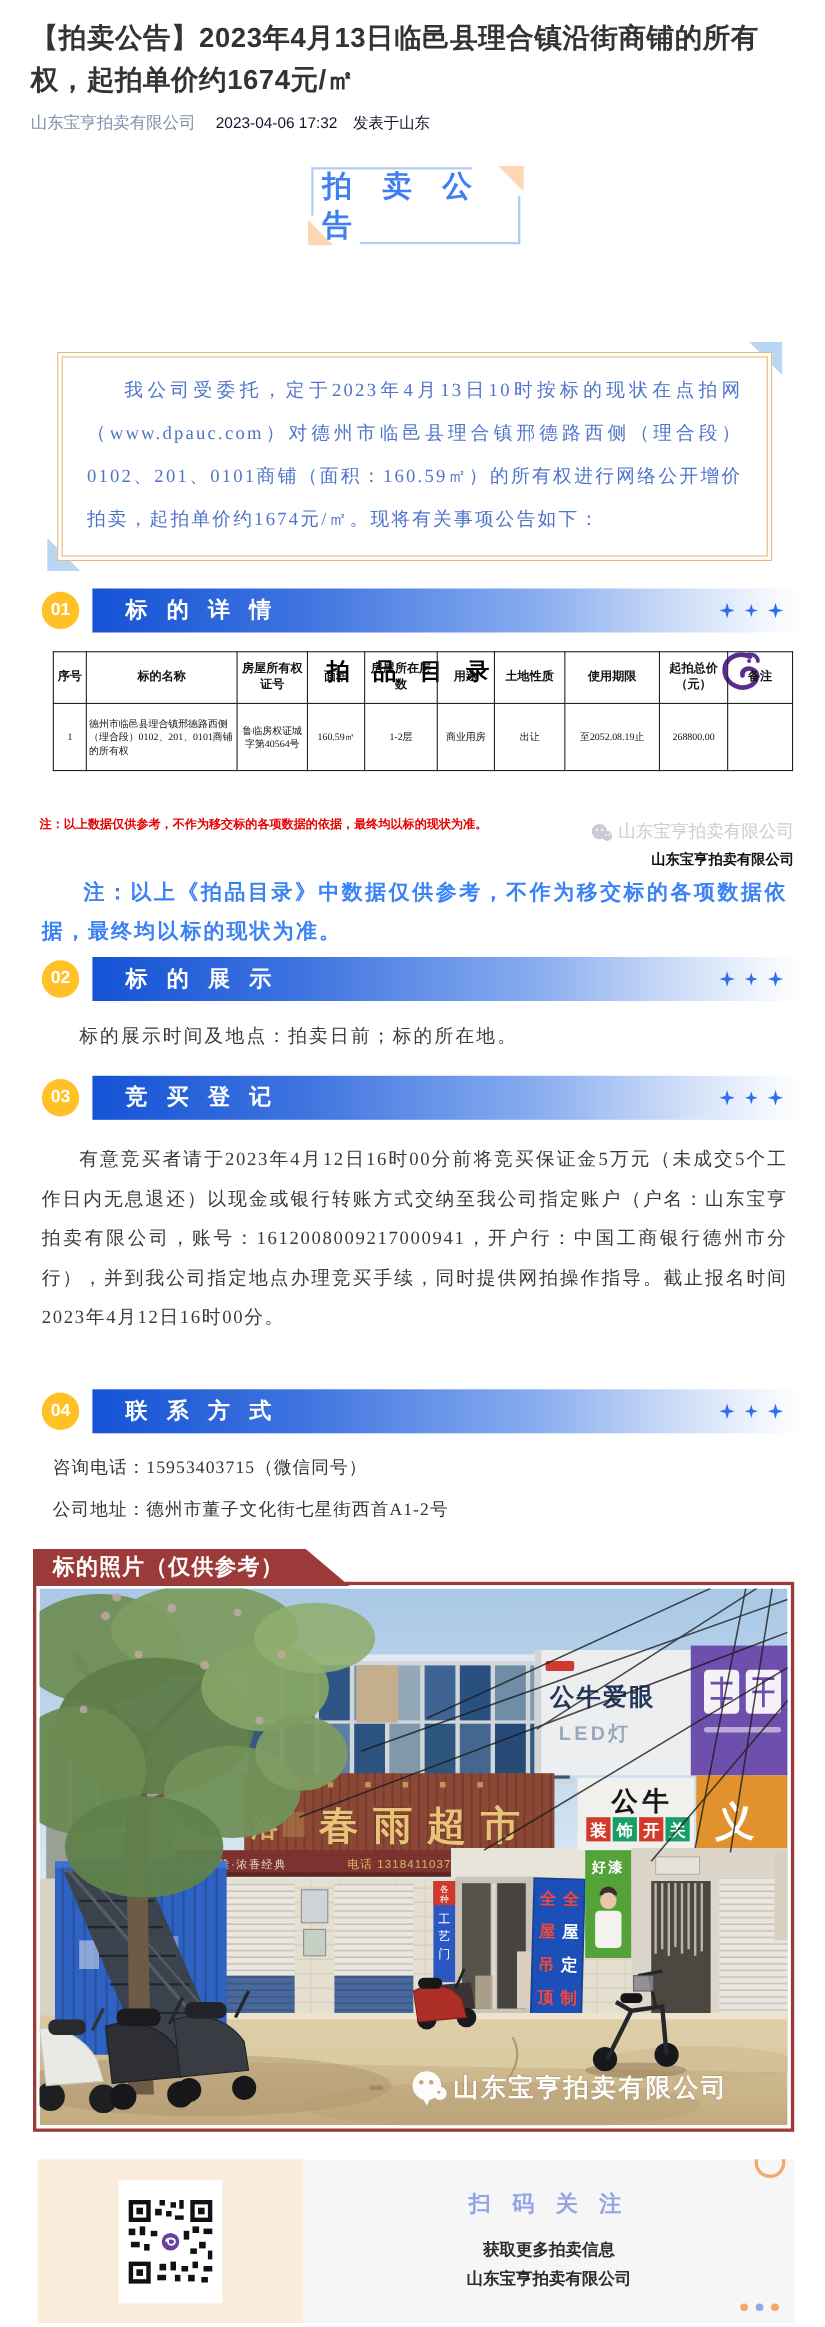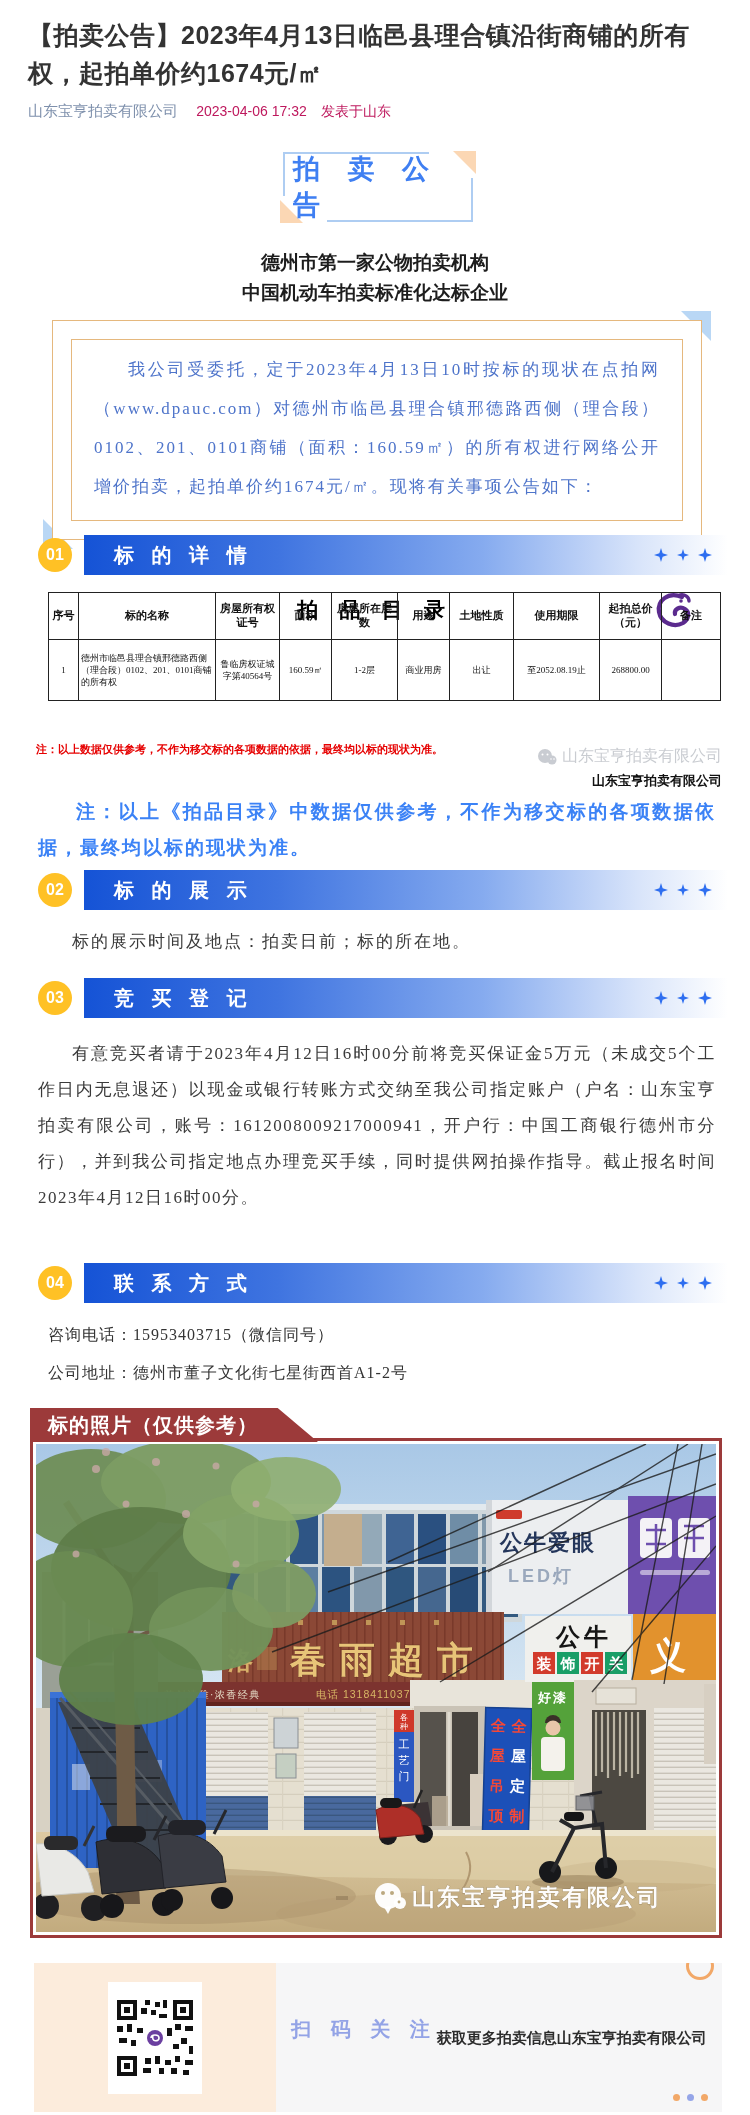--- a/index.html
+++ b/index.html
@@ -3,21 +3,21 @@
 <meta charset="utf-8">
 <style>
   html,body{margin:0;padding:0;background:#fff;}
   .page{position:relative;width:750px;height:2115px;background:#fff;overflow:hidden;
         font-family:"Liberation Sans",sans-serif;}
   
   .title{position:absolute;left:28px;top:16px;width:702px;font-size:25px;font-weight:bold;
          color:#333;line-height:38px;letter-spacing:.5px;}
   .byline{position:absolute;left:28px;top:102px;font-size:15px;}
   .byline .author{color:#7e90ac;margin-right:14px;}
-  .byline .meta{color:#be185d;font-size:14px;margin-right:10px;}
+  .byline .meta{color:#0f172a;font-size:14px;margin-right:10px;}
   
   .badge{position:absolute;left:283px;top:152px;width:190px;height:70px;}
   .badge .bk-tl{position:absolute;top:0;left:0;width:76%;height:60%;
                 border-top:2px solid #aecdf2;border-left:2px solid #aecdf2;}
   .badge .bk-br{position:absolute;bottom:0;right:0;width:76%;height:60%;
                 border-bottom:2px solid #aecdf2;border-right:2px solid #aecdf2;}
   .badge .tri-tr{position:absolute;top:-1px;right:-3px;width:0;height:0;
                  border-top:23px solid #fbd7b4;border-left:23px solid transparent;}
   .badge .tri-bl{position:absolute;bottom:-1px;left:-3px;width:0;height:0;
                  border-bottom:23px solid #fbd7b4;border-right:23px solid transparent;}
@@ -25,21 +25,21 @@
                  font-size:27px;font-weight:bold;color:#3f7ff2;letter-spacing:10px;padding-left:10px;}
   
   .org{position:absolute;left:0;top:248px;width:750px;text-align:center;
        font-size:19px;font-weight:bold;color:#1d1d1d;line-height:30px;}
   
   .nbox{position:absolute;left:52px;top:320px;width:650px;}
   .nbox .tri-tr{position:absolute;top:-9px;right:-9px;width:0;height:0;
                 border-top:30px solid #b9d7f5;border-left:30px solid transparent;}
   .nbox .tri-bl{position:absolute;bottom:-9px;left:-9px;width:0;height:0;
                 border-bottom:30px solid #b9d7f5;border-right:30px solid transparent;}
-  .nbox .outer{position:relative;border:1px solid #e5b87e;padding:18px;background:#fff;}
+  .nbox .outer{position:relative;border:1px solid #e5b87e;padding:3px;background:#fff;}
   .nbox .inner{border:1px solid #e5b87e;padding:10px 22px 14px 22px;}
   .nbox .ntext{font-family:"Liberation Serif","DejaVu Serif",serif;font-size:17px;color:#4e74ca;
                line-height:39px;letter-spacing:2px;text-indent:2em;text-align:justify;}
   
   .sec{position:absolute;left:38px;right:22px;height:40px;}
   .sec-num{position:absolute;left:0;top:3px;width:34px;height:34px;border-radius:50%;
            background:#ffc125;color:#fff;font-weight:bold;font-size:16px;
            text-align:center;line-height:34px;}
   .sec-bar{position:absolute;left:46px;right:0;top:0;height:40px;
            background:linear-gradient(90deg,#1553d6 0%,#3f74e0 30%,#86abef 62%,#d8e4fa 86%,#ffffff 100%);}
@@ -80,21 +80,21 @@
                 clip-path:polygon(0 0,86% 0,100% 100%,0 100%);color:#fff;font-size:20px;
                 font-weight:bold;line-height:34px;padding-left:18px;letter-spacing:1px;z-index:2;
                 box-sizing:border-box;}
   .photo-frame{position:absolute;left:30px;top:1438px;width:692px;height:500px;
                border:3px solid #9c3a3a;box-sizing:border-box;background:#fff;padding:3px;}
   .photo-frame svg{display:block;}
   
   .footer{position:absolute;left:34px;top:1963px;width:688px;height:149px;display:flex;overflow:hidden;}
   .f-left{width:242px;background:#fcecdc;display:flex;align-items:center;justify-content:center;}
   .qr-card{width:94px;height:112px;background:#fff;display:flex;align-items:center;justify-content:center;}
-  .f-right{flex:1;background:#f6f6f7;position:relative;display:flex;
+  .f-right{flex:1;background:#f6f6f7;position:relative;display:flex;flex-direction:column;
            align-items:center;justify-content:center;}
   .f-head{color:#93a3e6;font-size:20px;font-weight:bold;letter-spacing:7px;margin-bottom:16px;}
   .f-line{color:#2c2c2c;font-size:15px;font-weight:600;line-height:26px;}
   .f-ring{position:absolute;top:-11px;right:8px;width:22px;height:22px;border:3px solid #f2a868;
           border-radius:50%;}
   .f-dots{position:absolute;right:14px;bottom:11px;display:flex;gap:7px;}
   .f-dots span{width:7px;height:7px;border-radius:50%;}
   .d1,.d3{background:#f2a868;} .d2{background:#95a5e8;}
 </style>
 </head>
@@ -110,24 +110,20 @@
   </div>
 
   <div class="badge">
     <span class="tri-tr"></span>
     <span class="tri-bl"></span>
     <span class="bk-tl"></span>
     <span class="bk-br"></span>
     <span class="badge-text">拍 卖 公 告</span>
   </div>
 
-  <div class="org">
-    <div>德州市第一家公物拍卖机构</div>
-    <div>中国机动车拍卖标准化达标企业</div>
-  </div>
 
   <div class="nbox">
     <span class="tri-tr"></span>
     <span class="tri-bl"></span>
     <div class="outer">
         <div class="inner">
       <div class="ntext">我公司受委托，定于2023年4月13日10时按标的现状在点拍网（www.dpauc.com）对德州市临邑县理合镇邢德路西侧（理合段）0102、201、0101商铺（面积：160.59㎡）的所有权进行网络公开增价拍卖，起拍单价约1674元/㎡。现将有关事项公告如下：</div>
     </div>
       </div>
   </div>

